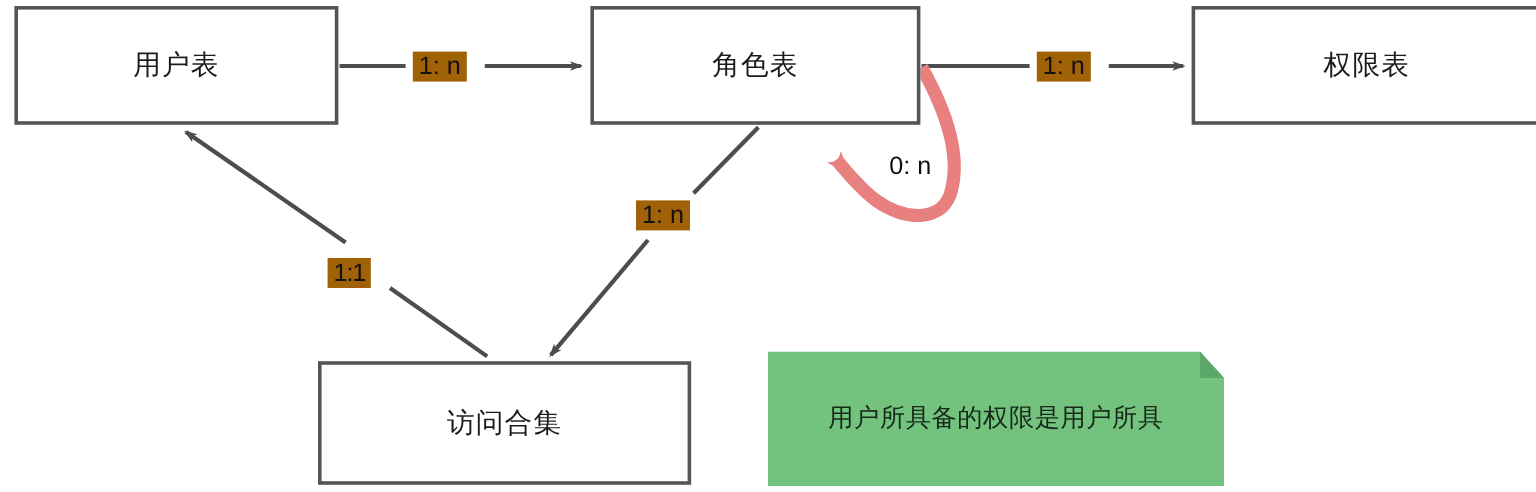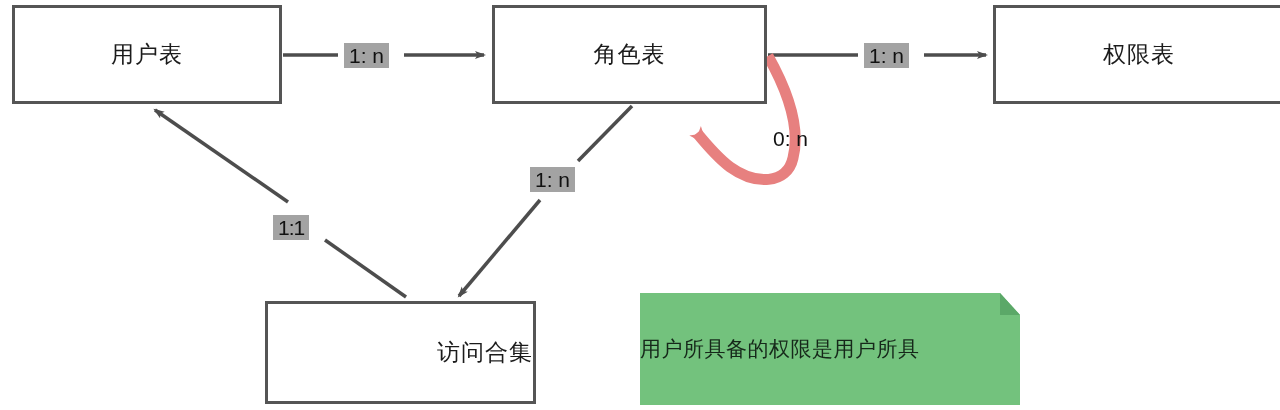--- a/index.html
+++ b/index.html
@@ -31,44 +31,44 @@
     font-size: 23px;
     color: #1b1b1b;
     line-height: 1;
     letter-spacing: 1px;
     font-family: "Liberation Sans", "DejaVu Sans", sans-serif;
     white-space: nowrap;
   }
   #box-user    { left: 12px;  top: 5px;   width: 270px; height: 99px; }
   #box-role    { left: 492px; top: 5px;   width: 275px; height: 99px; }
   #box-perm    { left: 993px; top: 5px;   width: 292px; height: 99px; }
-  #box-access  { left: 265px; top: 301px; width: 271px; height: 103px; justify-content: flex-end; }
+  #box-access  { left: 265px; top: 301px; width: 311px; height: 103px; }
 
   .edge-layer {
     position: absolute;
     left: 0;
     top: 0;
     width: 1280px;
     height: 410px;
     pointer-events: none;
   }
 
   .edge-label {
     position: absolute;
     font-size: 21px;
     color: #111111;
-    background: #a3a3a3;
+    background: #a16207;
     line-height: 1;
     padding: 2px 5px;
     white-space: nowrap;
     font-family: "Liberation Sans", "DejaVu Sans", sans-serif;
   }
   #label-user-role  { left: 344px; top: 43px; }
   #label-role-perm  { left: 864px; top: 43px; }
-  #label-loop       { left: 768px; top: 126px; background: transparent; text-align: center; }
+  #label-loop       { left: 736px; top: 126px; background: transparent; text-align: center; }
   #label-role-access{ left: 530px; top: 167px; transform: rotate(0deg); }
   #label-user-access{ left: 273px; top: 215px; letter-spacing: -1px; }
 
   
   #note-permission {
     position: absolute;
     left: 640px;
     top: 293px;
     width: 380px;
     height: 112px;
@@ -78,21 +78,21 @@
     inset: 0;
   }
   .note-text {
     position: absolute;
     left: 0;
     top: 0;
     width: 380px;
     height: 112px;
     display: flex;
     flex-direction: column;
-    align-items: flex-start;
+    align-items: center;
     justify-content: center;
     gap: 9px;
     font-size: 21px;
     color: #16281a;
     line-height: 1.1;
     letter-spacing: 0.5px;
     font-family: "Liberation Sans", "DejaVu Sans", sans-serif;
   }
 </style>
 </head>

